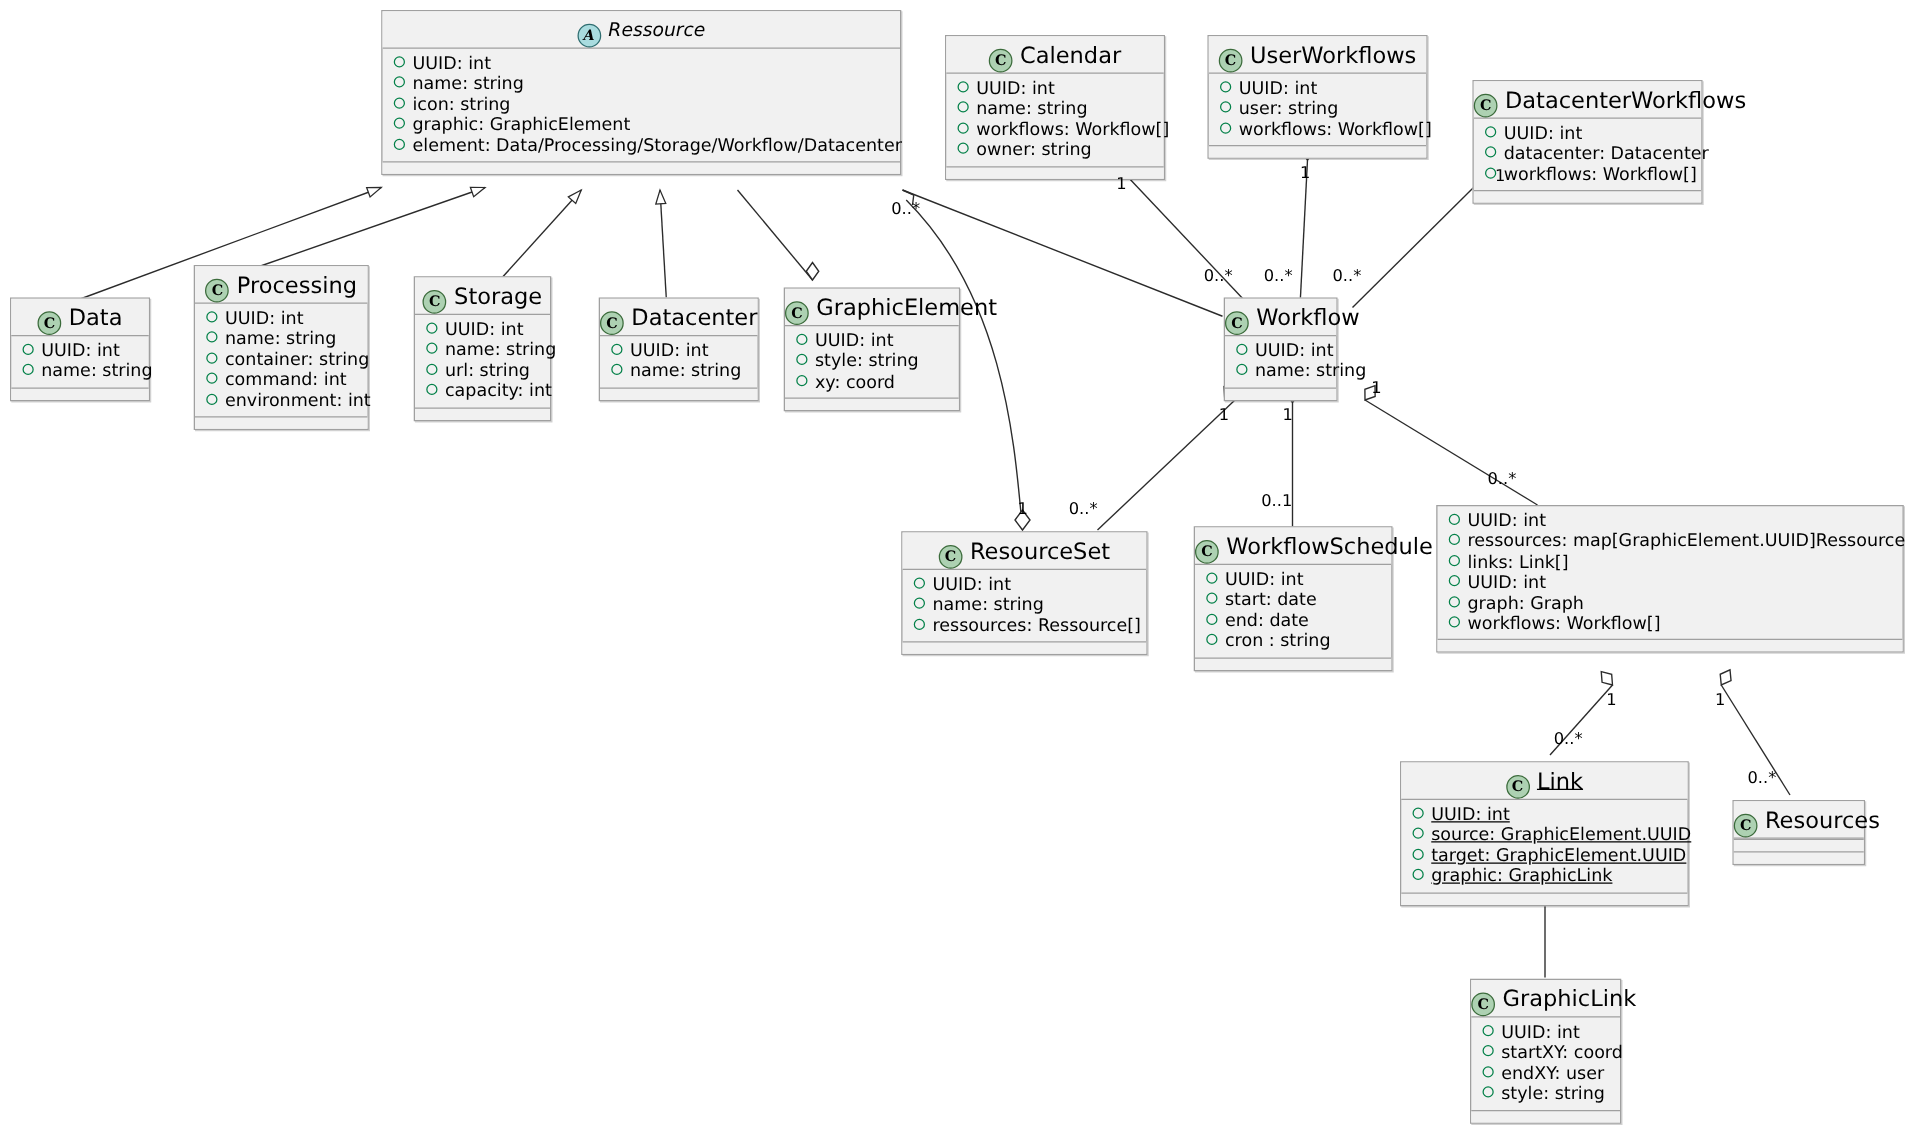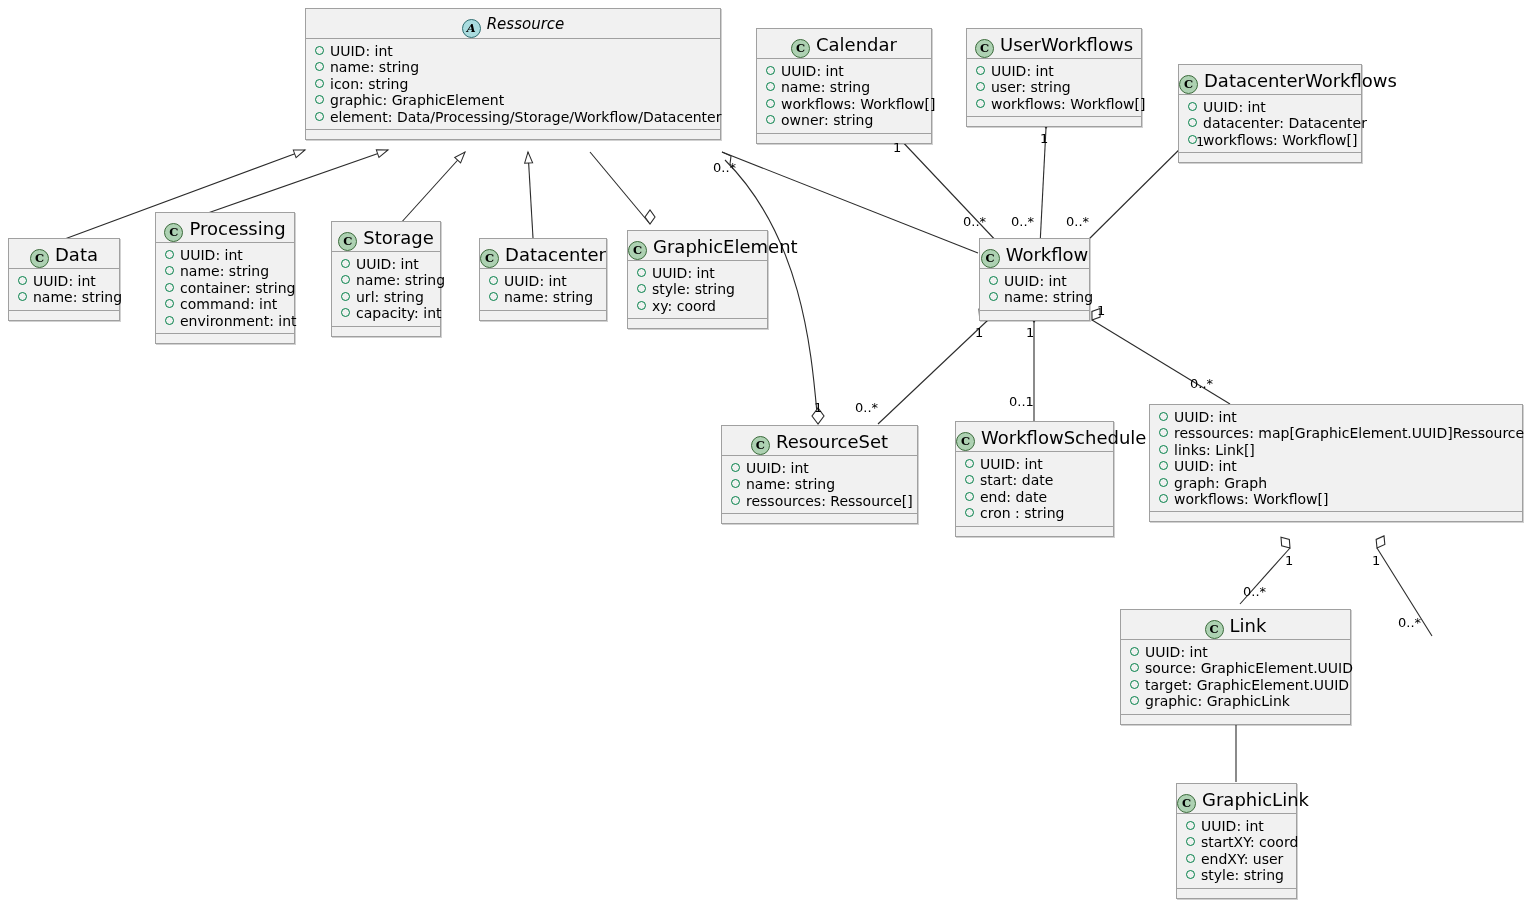--- a/index.html
+++ b/index.html
@@ -191,21 +191,21 @@
       <span class="stereo">C</span><span class="uml-title">GraphicElement</span>
     </div>
     <div class="uml-attrs">
       <div class="attr"><span class="bullet"></span><span>UUID: int</span></div>
       <div class="attr"><span class="bullet"></span><span>style: string</span></div>
       <div class="attr"><span class="bullet"></span><span>xy: coord</span></div>
     </div>
     <div class="uml-foot"></div>
   </div>
 
-  <div class="uml-class" style="left:979px;top:238px;width:111px;">
+  <div class="uml-class" style="left:979px;top:238px;width:91px;">
     <div class="uml-header">
       <span class="stereo">C</span><span class="uml-title">Workflow</span>
     </div>
     <div class="uml-attrs">
       <div class="attr"><span class="bullet"></span><span>UUID: int</span></div>
       <div class="attr"><span class="bullet"></span><span>name: string</span></div>
     </div>
     <div class="uml-foot"></div>
   </div>
 
@@ -239,33 +239,40 @@
       <div class="attr"><span class="bullet"></span><span>UUID: int</span></div>
       <div class="attr"><span class="bullet"></span><span>ressources: map[GraphicElement.UUID]Ressource</span></div>
       <div class="attr"><span class="bullet"></span><span>links: Link[]</span></div>
       <div class="attr"><span class="bullet"></span><span>UUID: int</span></div>
       <div class="attr"><span class="bullet"></span><span>graph: Graph</span></div>
       <div class="attr"><span class="bullet"></span><span>workflows: Workflow[]</span></div>
     </div>
     <div class="uml-foot"></div>
   </div>
 
-  <div class="uml-class" style="left:1120px;top:609px;width:231px;">
+  <div class="uml-class" style="left:1120px;top:609px;width:231px;text-decoration:underline;">
     <div class="uml-header">
       <span class="stereo">C</span><span class="uml-title">Link</span>
     </div>
     <div class="uml-attrs">
       <div class="attr"><span class="bullet"></span><span>UUID: int</span></div>
       <div class="attr"><span class="bullet"></span><span>source: GraphicElement.UUID</span></div>
       <div class="attr"><span class="bullet"></span><span>target: GraphicElement.UUID</span></div>
       <div class="attr"><span class="bullet"></span><span>graphic: GraphicLink</span></div>
     </div>
     <div class="uml-foot"></div>
   </div>
 
+  <div class="uml-class" style="left:1386px;top:640px;width:106px;">
+    <div class="uml-header">
+      <span class="stereo">C</span><span class="uml-title">Resources</span>
+    </div>
+    <div class="uml-empty"></div>
+    <div class="uml-foot"></div>
+  </div>
 
   <div class="uml-class" style="left:1176px;top:783px;width:121px;">
     <div class="uml-header">
       <span class="stereo">C</span><span class="uml-title">GraphicLink</span>
     </div>
     <div class="uml-attrs">
       <div class="attr"><span class="bullet"></span><span>UUID: int</span></div>
       <div class="attr"><span class="bullet"></span><span>startXY: coord</span></div>
       <div class="attr"><span class="bullet"></span><span>endXY: user</span></div>
       <div class="attr"><span class="bullet"></span><span>style: string</span></div>

